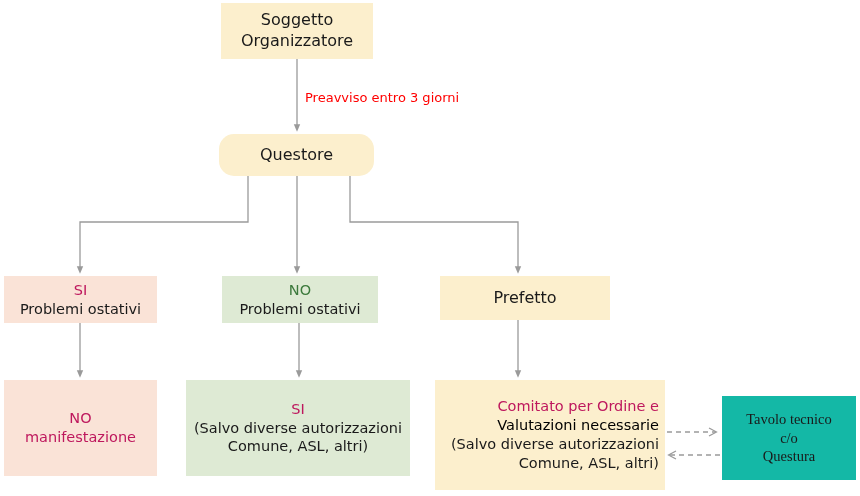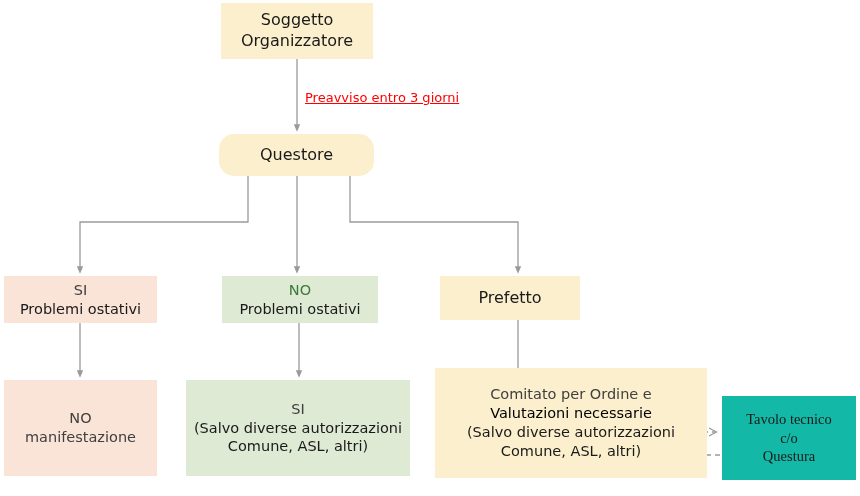--- a/index.html
+++ b/index.html
@@ -41,46 +41,45 @@
   }
   .node .line { display: block; white-space: nowrap; }
 
   
   .fill-yellow { background: #fcefcd; }
   .fill-pink   { background: #fae3d7; }
   .fill-green  { background: #deead4; }
   .fill-gray   { background: #14b8a6; font-family: Liberation Serif, serif; }
 
   .t-black { color: #1a1a1a; }
-  .t-red   { color: #404040; }
+  .t-red   { color: #be185d; }
   .t-green { color: #3c7a3c; }
   .t-cyan  { color: #000000; }
 
   
   #node-soggetto  { left: 221px; top: 3px;   width: 152px; height: 56px;  font-size: 16px; }
   #node-questore  { left: 219px; top: 134px; width: 155px; height: 42px;  font-size: 16px; border-radius: 15px; }
 
   #node-si-problemi { left: 4px;   top: 276px; width: 153px; height: 47px; font-size: 14.5px; }
   #node-no-problemi { left: 222px; top: 276px; width: 156px; height: 47px; font-size: 14.5px; }
-  #node-prefetto    { left: 440px; top: 276px; width: 140px; height: 44px; font-size: 16px; }
+  #node-prefetto    { left: 440px; top: 276px; width: 170px; height: 44px; font-size: 16px; }
 
   #node-no-svolgimento { left: 4px;   top: 380px; width: 153px; height: 96px;  font-size: 14.5px; }
   #node-si-svolgimento { left: 186px; top: 380px; width: 224px; height: 96px;  font-size: 14.5px; }
-  #node-cosp           { left: 435px; top: 368px; width: 272px; height: 110px; font-size: 14.5px; }
+  #node-cosp           { left: 435px; top: 380px; width: 230px; height: 110px; font-size: 14.5px; align-items: flex-end; }
   #node-tavolo         { left: 722px; top: 396px; width: 134px; height: 84px;  font-size: 14.5px; }
 
   
   #label-preavviso {
     position: absolute;
     left: 305px;
     top: 90px;
     font-size: 13px;
     color: #ff0000;
     white-space: nowrap;
-    text-decoration: underline;
   }
 </style>
 </head>
 <body>
 
 <div id="canvas">
 
   <svg id="edges" viewBox="0 0 860 496" width="860" height="496">
     <defs>
       <marker id="arrow-solid" markerWidth="9" markerHeight="9" refX="4.3" refY="4" orient="auto" markerUnits="userSpaceOnUse">

